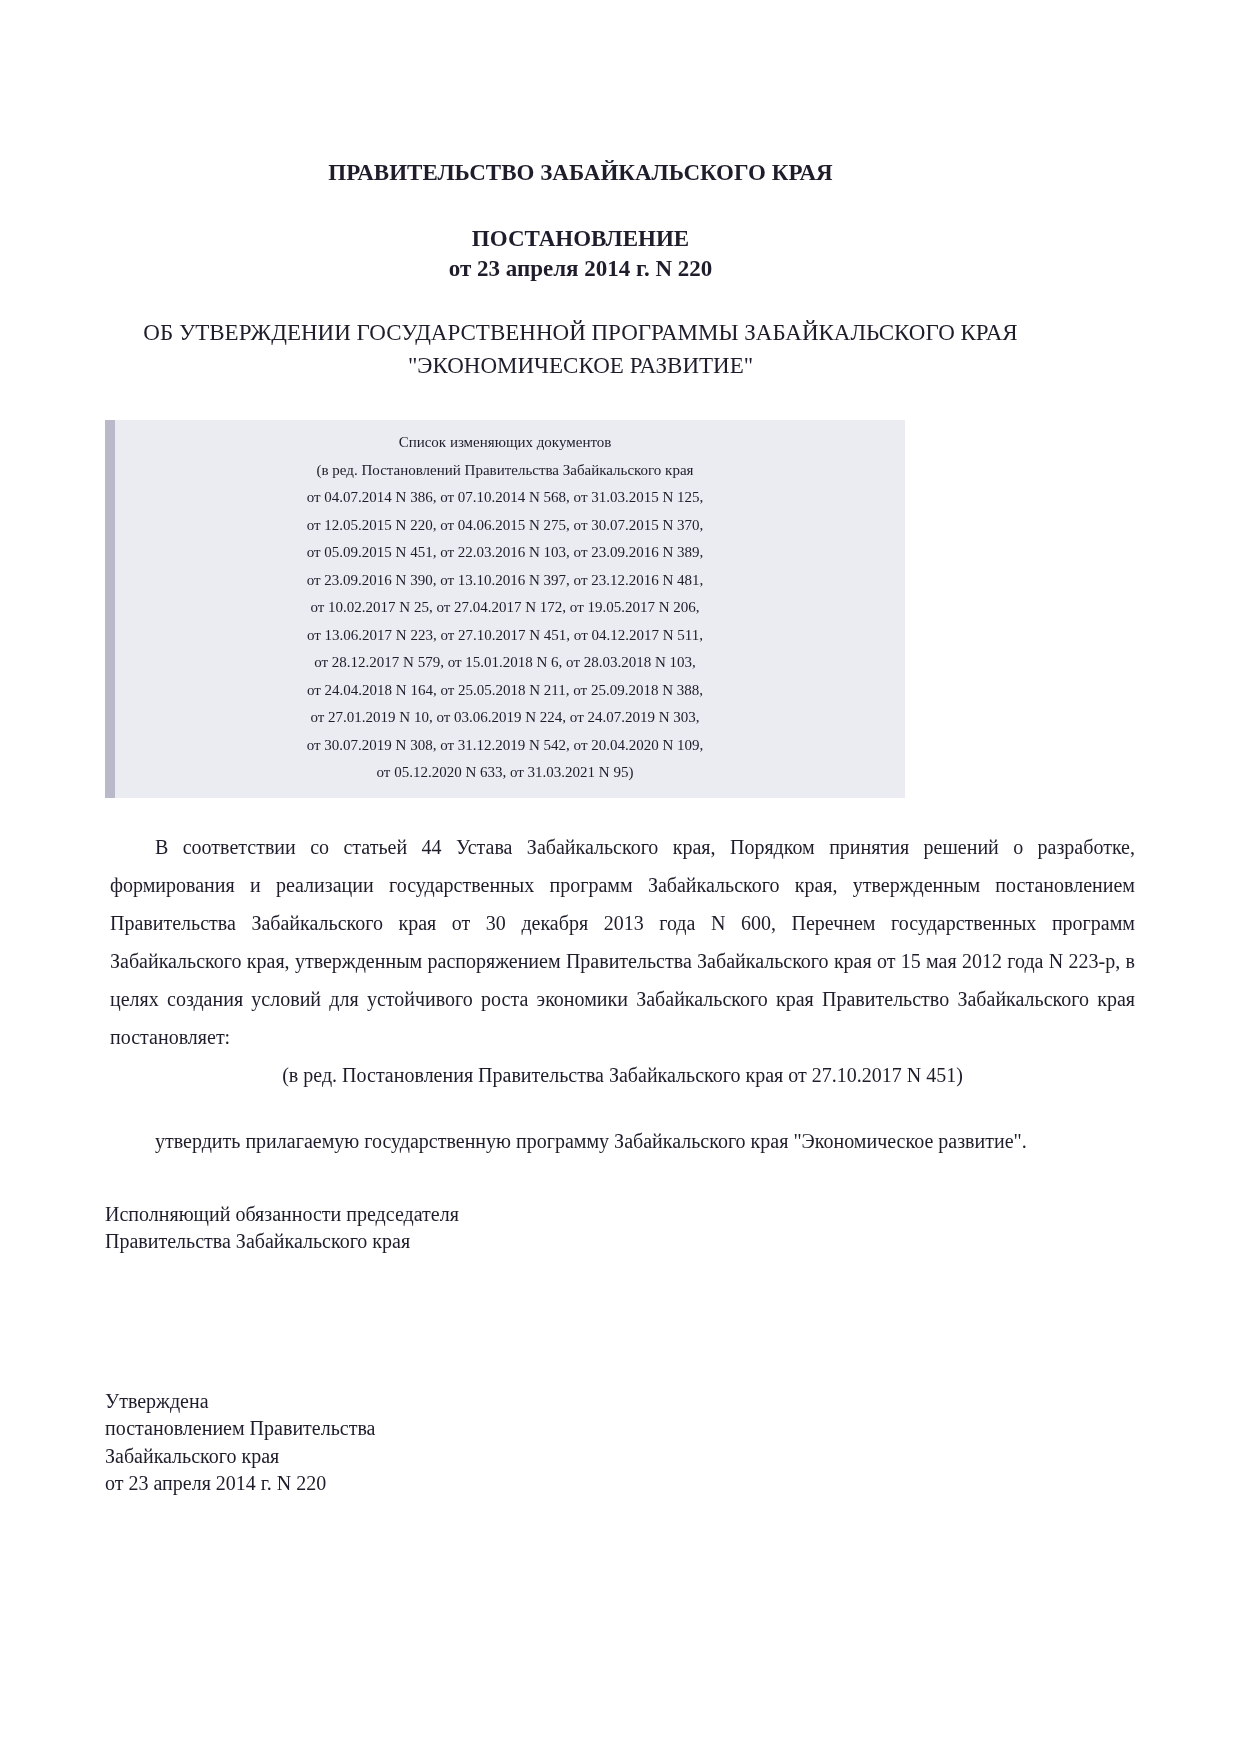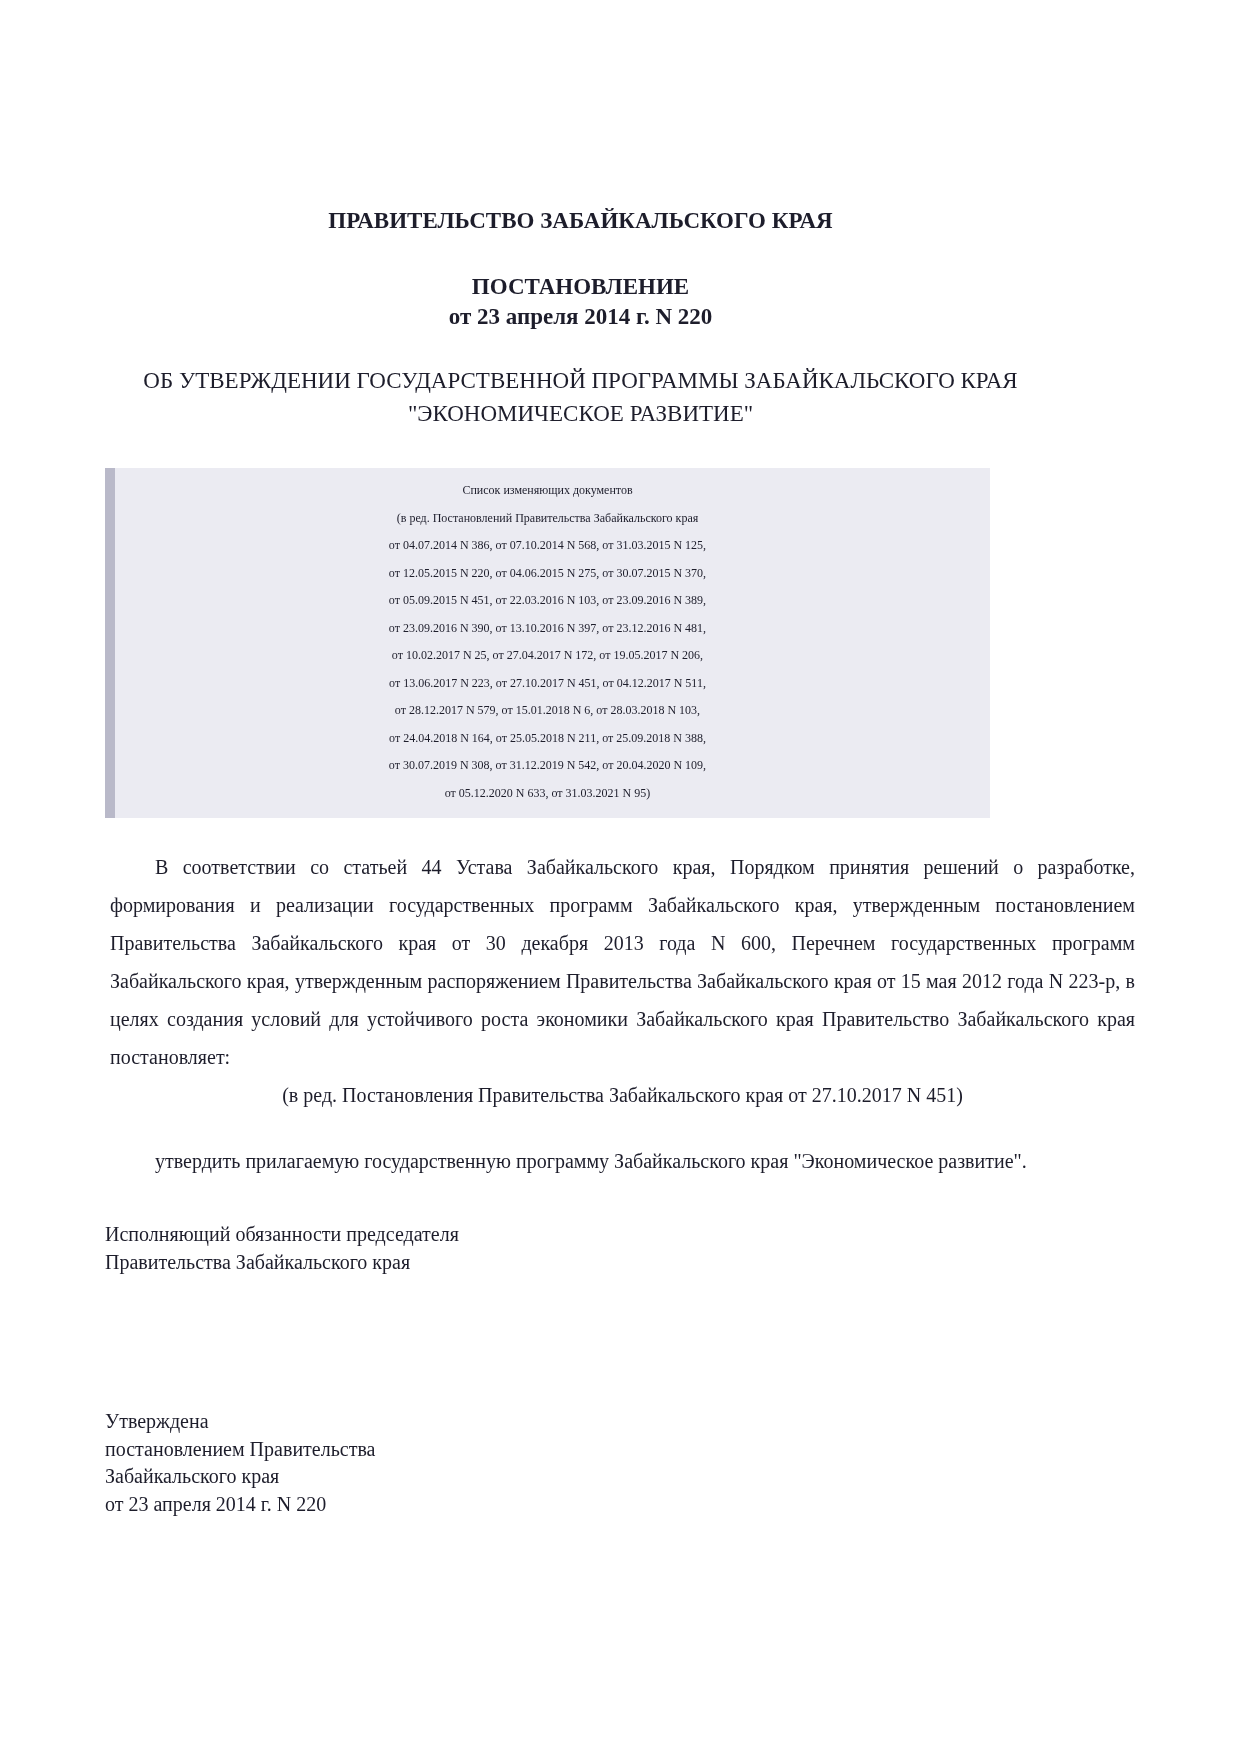--- a/index.html
+++ b/index.html
@@ -7,21 +7,20 @@
   body {
     width: 1241px;
     min-height: 1754px;
     margin: 0 auto;
     font-family: "Liberation Serif", "DejaVu Serif", serif;
     color: #1d1d2b;
     position: relative;
   }
   .page {
     padding-top: 158px;
-    margin-top: 48px;
   }
   
   .head-col {
     margin-left: 105px;
     width: 951px;
     text-align: center;
   }
   .org-title {
     font-size: 23px;
     font-weight: bold;
@@ -41,26 +40,26 @@
   .doc-title {
     margin-top: 32px;
     font-size: 23px;
     font-weight: normal;
     line-height: 33px;
   }
   
   .amendments-box {
     margin-top: 38px;
     margin-left: 105px;
-    width: 885px;
+    width: 800px;
     background: #ebebf2;
     border-left: 10px solid #b9b9c9;
     padding: 9px 10px 11px 0;
     text-align: center;
-    font-size: 12px;
+    font-size: 15px;
     line-height: 27.5px;
   }
   .amendments-box div { white-space: nowrap; }
   
   .body-text {
     margin-left: 110px;
     width: 1025px;
     font-size: 20px;
     line-height: 38px;
     text-align: justify;
@@ -96,20 +95,21 @@
     <div>Список изменяющих документов</div>
     <div>(в ред. Постановлений Правительства Забайкальского края</div>
     <div>от 04.07.2014 N 386, от 07.10.2014 N 568, от 31.03.2015 N 125,</div>
     <div>от 12.05.2015 N 220, от 04.06.2015 N 275, от 30.07.2015 N 370,</div>
     <div>от 05.09.2015 N 451, от 22.03.2016 N 103, от 23.09.2016 N 389,</div>
     <div>от 23.09.2016 N 390, от 13.10.2016 N 397, от 23.12.2016 N 481,</div>
     <div>от 10.02.2017 N 25, от 27.04.2017 N 172, от 19.05.2017 N 206,</div>
     <div>от 13.06.2017 N 223, от 27.10.2017 N 451, от 04.12.2017 N 511,</div>
     <div>от 28.12.2017 N 579, от 15.01.2018 N 6, от 28.03.2018 N 103,</div>
     <div>от 24.04.2018 N 164, от 25.05.2018 N 211, от 25.09.2018 N 388,</div>
+    <div>от 27.01.2019 N 10, от 03.06.2019 N 224, от 24.07.2019 N 303,</div>
     <div>от 30.07.2019 N 308, от 31.12.2019 N 542, от 20.04.2020 N 109,</div>
     <div>от 05.12.2020 N 633, от 31.03.2021 N 95)</div>
   </div>
 
   <div class="body-text para-indent para-first">В соответствии со статьей 44 Устава Забайкальского края, Порядком принятия решений о разработке, формирования и реализации государственных программ Забайкальского края, утвержденным постановлением Правительства Забайкальского края от 30 декабря 2013 года N 600, Перечнем государственных программ Забайкальского края, утвержденным распоряжением Правительства Забайкальского края от 15 мая 2012 года N 223-р, в целях создания условий для устойчивого роста экономики Забайкальского края Правительство Забайкальского края постановляет:</div>
 
   <div class="body-text edit-note">(в ред. Постановления Правительства Забайкальского края от 27.10.2017 N 451)</div>
 
   <div class="body-text para-indent para-resolution">утвердить прилагаемую государственную программу Забайкальского края "Экономическое развитие".</div>
 

